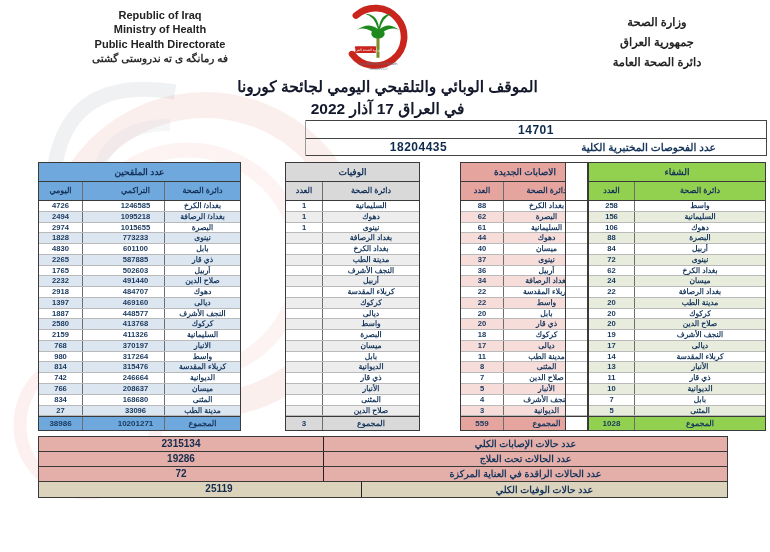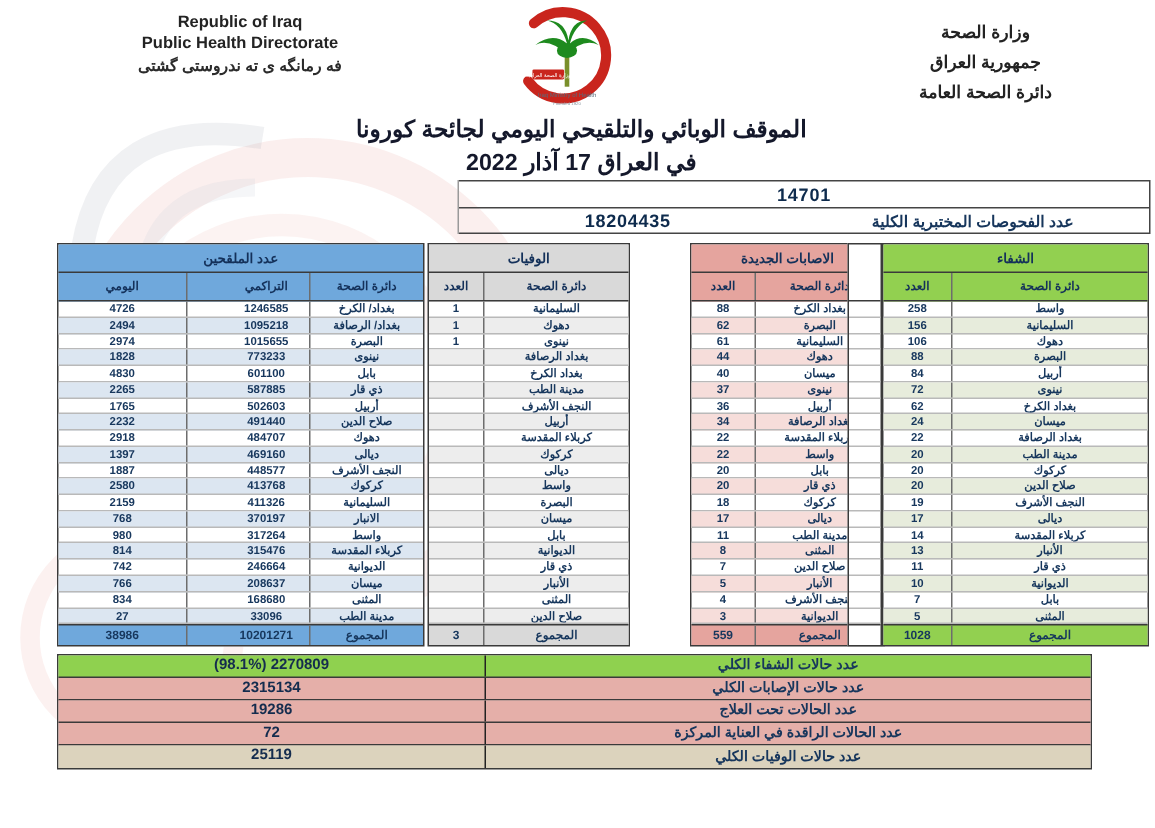--- a/index.html
+++ b/index.html
@@ -37,21 +37,21 @@
            border-bottom:1px solid #b9b9b9;font-weight:bold;font-size:7.6px;}
   .gt .row .c{line-height:9.8px;}
   .gt .c{text-align:center;box-sizing:border-box;overflow:hidden;white-space:nowrap;}
   .gt .c + .c{border-left:none;}
   .gt .head .c:not(:last-child), .gt .row .c:not(:last-child), .gt .tot .c:not(:last-child)
       {border-left:1px solid #6d6d6d;}
   .gt .tot{display:flex;direction:rtl;height:13px;font-weight:bold;font-size:8px;
            border-top:.5px solid #3a3a3a;}
   .gt .tot .c{line-height:13px;}
   
-  .t-vacc{left:38px;width:245px;}
+  .t-vacc{left:38px;width:203px;}
   .t-vacc .ttl,.t-vacc .head,.t-vacc .tot{background:#6fa8dc;}
   .t-vacc .row.alt{background:#dce6f1;}
   .t-vacc .c-name{flex:0 0 76px;} .t-vacc .c-cumulative{flex:0 0 82px;padding-left:24px;} .t-vacc .c-daily{flex:1;}
   .t-death{left:285px;width:135px;}
   .t-death .ttl,.t-death .head,.t-death .tot{background:#d9d9d9;}
   .t-death .row.alt{background:#ededed;}
   .t-death .c-name{flex:0 0 97px;} .t-death .c-value{flex:1;}
   .t-inf{left:460px;width:130px;}
   .t-inf .ttl,.t-inf .head,.t-inf .tot{background:#e5a49e;}
   .t-inf .row.alt{background:#f6ddda;}
@@ -63,21 +63,21 @@
   
   .t-spacer{left:565px;width:23px;}
   .t-spacer .hd2{height:37px;border-bottom:1px solid #3a3a3a;}
   .t-spacer .row{border-bottom:1px solid #b9b9b9;}
   .t-spacer .tot{height:13px;border-top:.5px solid #3a3a3a;}
   
   .summary{position:absolute;left:38px;top:436px;width:690px;border:1.2px solid #3a3a3a;
            box-sizing:border-box;}
   .summary .srow{display:flex;height:15px;box-sizing:border-box;border-bottom:1px solid #3a3a3a;
                  align-items:center;}
-  .summary .srow:last-child{border-bottom:none;}
+  .summary .srow:last-child{border-bottom:none;padding-left:38px;}
   .summary .sval{flex:0 0 284px;text-align:center;font-weight:bold;font-size:10px;
                  color:#142c4e;border-right:1.2px solid #222;align-self:stretch;
                  line-height:14px;direction:rtl;}
   .summary .slabel{flex:1;text-align:center;font-weight:bold;font-size:9.5px;color:#17365c;
                    direction:rtl;line-height:14px;}
   .summary .srow.green{background:#8fd14f;}
   .summary .srow.pink{background:#e5afa9;}
   .summary .srow.beige{background:#dcd3bd;}
 </style>
 </head>
@@ -88,20 +88,21 @@
   <svg class="wm" width="430" height="470" viewBox="0 0 430 470">
     <circle cx="205" cy="225" r="150" fill="none" stroke="#d96055" stroke-width="26" opacity="0.10"></circle>
     <circle cx="188" cy="232" r="112" fill="none" stroke="#d96055" stroke-width="15" opacity="0.08"></circle>
     <path d="M55 135 Q70 45 175 62" fill="none" stroke="#9aa4ad" stroke-width="15" opacity="0.15"></path>
     <path d="M95 170 Q95 95 170 95" fill="none" stroke="#c8cfd6" stroke-width="12" opacity="0.18"></path>
     <circle cx="88" cy="395" r="68" fill="none" stroke="#d96055" stroke-width="13" opacity="0.09"></circle>
   </svg>
 
   <div class="hdr-en">
     <div>Republic of Iraq</div>
+    <div>Ministry of Health</div>
     <div>Public Health Directorate</div>
     <div class="ku">فه رمانگه ی ته ندروستی گشتی</div>
   </div>
 
   <svg class="logo" width="96" height="74" viewBox="0 0 100 77">
     <path d="M 27 12 A 30 30 0 1 1 23 52" fill="none" stroke="#c9251d" stroke-width="7" stroke-linecap="round"></path>
     <g>
       <rect x="48.4" y="33" width="3.2" height="23" fill="#7a8f2a"></rect>
       <path d="M50 34 Q38 22 28 27 Q40 18 50 26 Q46 12 36 10 Q49 10 51 24 Q53 10 64 10 Q55 14 52 26 Q61 18 72 27 Q61 22 50 34 Z" fill="#1e8a1e"></path>
       <ellipse cx="50" cy="31" rx="7" ry="5" fill="#1e8a1e"></ellipse>
@@ -552,24 +553,20 @@
           <div class="c c-value">5</div>
         </div>
       </div>
     <div class="tot">
       <div class="c c-name">المجموع</div>
       <div class="c c-value">1028</div>
     </div>
   </div>
 
   <div class="summary">
-    <div class="srow green">
-      <div class="sval">2270809  (98.1%)</div>
-      <div class="slabel">عدد حالات الشفاء الكلي</div>
-    </div>
     <div class="srow pink">
       <div class="sval">2315134</div>
       <div class="slabel">عدد حالات الإصابات الكلي</div>
     </div>
     <div class="srow pink">
       <div class="sval">19286</div>
       <div class="slabel">عدد الحالات تحت العلاج</div>
     </div>
     <div class="srow pink">
       <div class="sval">72</div>

